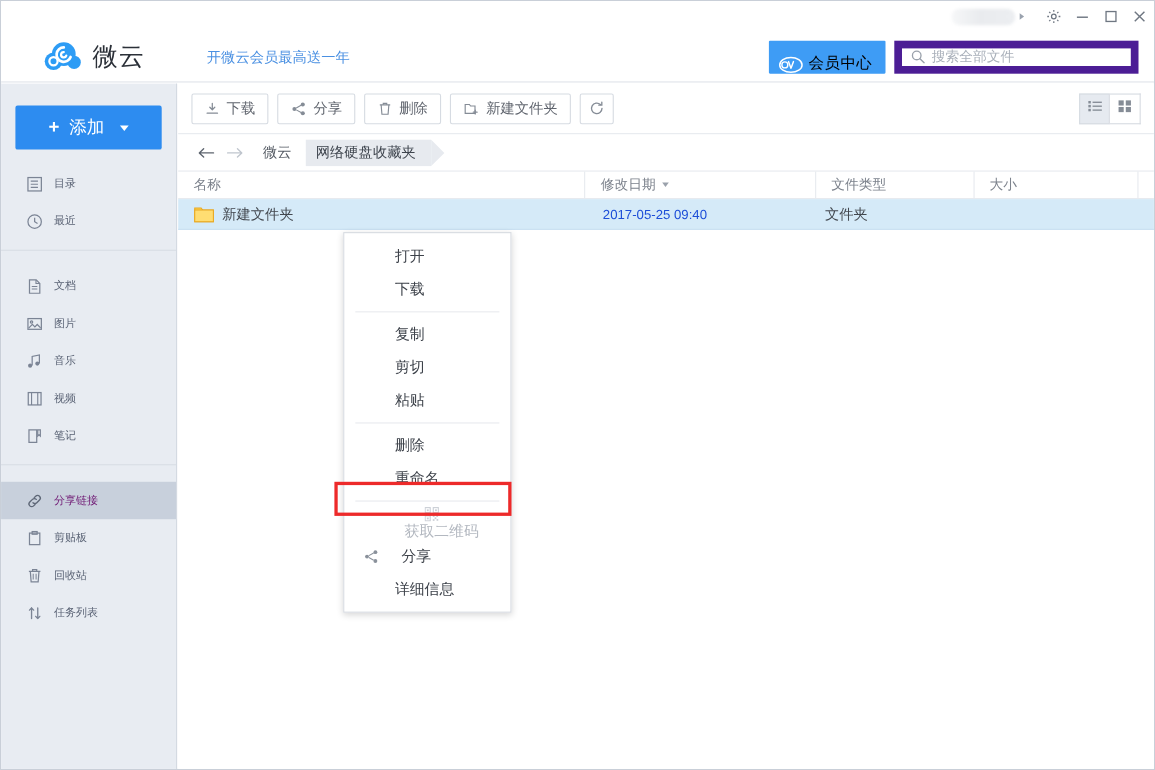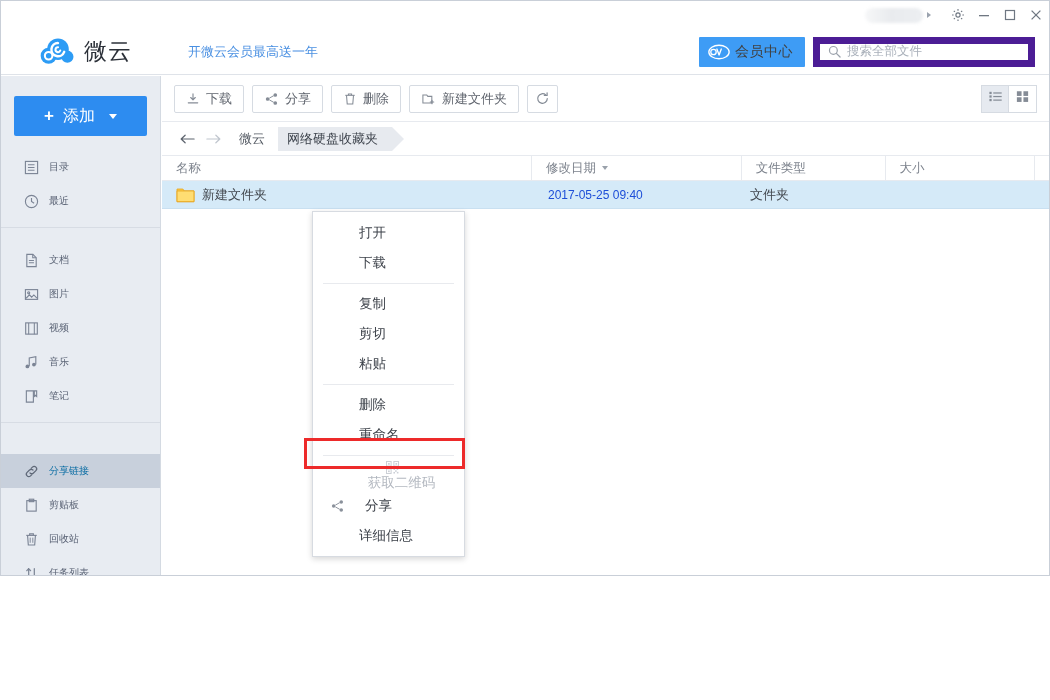--- a/index.html
+++ b/index.html
@@ -5,21 +5,21 @@
   * { box-sizing: border-box; margin: 0; padding: 0; }
   html, body {
     width: 1050px; height: 700px;
     font-family: "Liberation Sans", "DejaVu Sans", sans-serif;
     background: #ffffff;
     overflow: hidden;
     -webkit-font-smoothing: antialiased;
   }
   #app {
     position: relative;
-    width: 1050px; height: 576px;
+    width: 1050px; height: 700px;
     border: 1px solid #c9cfd8;
     background: #fff;
     overflow: hidden;
   }
 
   
   .titlebar {
     position: absolute; top: 0; left: 0; right: 0; height: 28px;
     background: #ffffff;
     display: flex; align-items: center; justify-content: flex-end;
@@ -56,22 +56,22 @@
     font-size: 23px; color: #2b3038; margin-left: 7px; letter-spacing: 1px;
     font-family: "DejaVu Sans", sans-serif;
   }
   .promo {
     margin-left: 56px; font-size: 13px; color: #4a90e2; cursor: pointer;
   }
   .header-right {
     margin-left: auto; display: flex; align-items: center; margin-right: 14px;
   }
   .vip-btn {
-    height: 30px; background: #3e9cf5; color: #404040;
-    display: flex; align-items: center; padding: 0 12px 0 9px;
+    height: 30px; background: #3e9cf5; color: #000000;
+    display: flex; align-items: flex-end; padding: 0 12px 0 9px;
     font-size: 14px; cursor: pointer; border-radius: 1px;
   }
   .vip-btn .vip-label { margin-left: 5px; letter-spacing: .5px; }
   .searchbox {
     width: 222px; height: 30px; margin-left: 8px;
     border: 7px solid #4c1d95; background: #fff;
     display: flex; align-items: center; padding: 0 8px;
   }
   .searchbox .ph {
     font-size: 12.5px; color: #a9b0ba; margin-left: 6px;
@@ -99,21 +99,21 @@
   .nav-sep { height: 1px; background: #d7dce4; margin: 9px 0; }
   .nav-item {
     height: 34px; display: flex; align-items: center;
     padding-left: 21px; font-size: 10px; color: #5a6375; cursor: pointer;
   }
   .nav-item .ic {
     width: 18px; height: 18px; margin-right: 9px;
     display: flex; align-items: center; justify-content: center;
     color: #7b8495;
   }
-  .nav-item.active { background: #c8d0dc; color: #0369a1; margin-top: 16px; }
+  .nav-item.active { background: #c8d0dc; color: #701a75; }
   .nav-item.active .ic { color: #5f6878; }
   .nav-spacer { height: 6px; }
 
   
   .main {
     position: absolute; top: 75px; left: 161px; right: 0; bottom: 0;
     background: #fff;
   }
   .toolbar {
     height: 46px; border-bottom: 1px solid #e7eaef;
@@ -339,35 +339,35 @@
             <rect x="1.5" y="2.8" width="13" height="10.4"></rect>
             <circle cx="5" cy="6.2" r="1.1"></circle>
             <path d="M2.2 12l3.6-3.6 2.4 2.4 2.3-2.3 3.3 3.3"></path>
           </svg>
         </span>
         <span>图片</span>
       </div>
       <div class="nav-item">
         <span class="ic">
           <svg width="15" height="15" viewBox="0 0 16 16" fill="none" stroke="currentColor" stroke-width="1.2">
-            <rect x="1.8" y="2" width="12.4" height="12"></rect>
-            <path d="M5 2v12M11 2v12" stroke-width="1.1"></path>
-          </svg>
-        </span>
-        <span>视频</span>
-      </div>
-      <div class="nav-item">
-        <span class="ic">
-          <svg width="15" height="15" viewBox="0 0 16 16" fill="none" stroke="currentColor" stroke-width="1.2">
             <path d="M5.6 12V3.2l7-1.4V10"></path>
             <circle cx="3.6" cy="12.2" r="2" fill="currentColor" stroke="none"></circle>
             <circle cx="10.6" cy="10.2" r="2" fill="currentColor" stroke="none"></circle>
           </svg>
         </span>
         <span>音乐</span>
+      </div>
+      <div class="nav-item">
+        <span class="ic">
+          <svg width="15" height="15" viewBox="0 0 16 16" fill="none" stroke="currentColor" stroke-width="1.2">
+            <rect x="1.8" y="2" width="12.4" height="12"></rect>
+            <path d="M5 2v12M11 2v12" stroke-width="1.1"></path>
+          </svg>
+        </span>
+        <span>视频</span>
       </div>
       <div class="nav-item">
         <span class="ic">
           <svg width="15" height="15" viewBox="0 0 16 16" fill="none" stroke="currentColor" stroke-width="1.2">
             <path d="M2.5 2h7.5v12h-7.5z"></path>
               <path d="M11 2h2.5v6l-1.25-1.2L11 8z"></path>
           </svg>
         </span>
         <span>笔记</span>
       </div>

